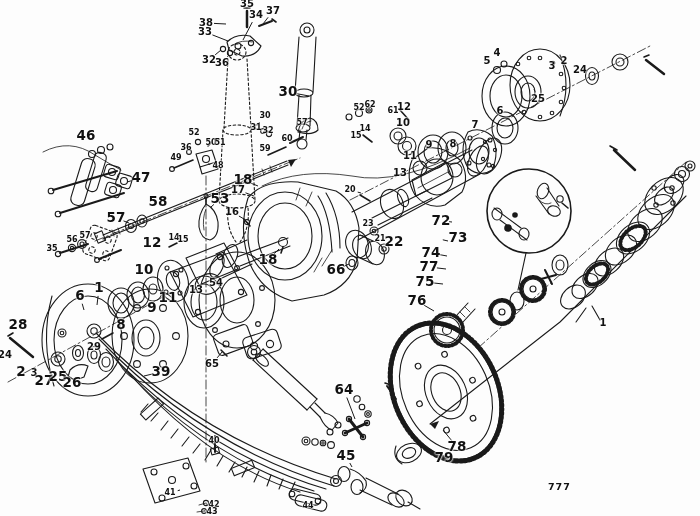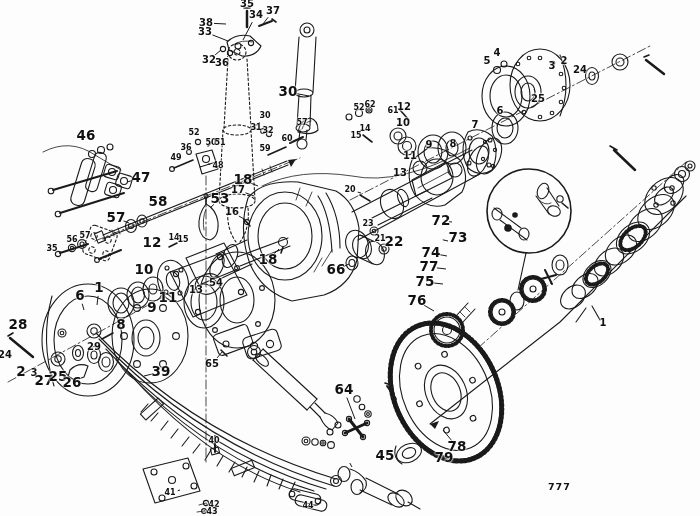--- a/index.html
+++ b/index.html
@@ -602,21 +602,21 @@
       <span class="plabel s2" style="left: 80px; top: 296px;">6</span>
       <span class="plabel s2" style="left: 121px; top: 325px;">8</span>
       <span class="plabel s1" style="left: 94px; top: 347px;">29</span>
       <span class="plabel s2" style="left: 161px; top: 372px;">39</span>
       <span class="plabel s1" style="left: 212px; top: 364px;">65</span>
       <span class="plabel s0" style="left: 214px; top: 441px;">40</span>
       <span class="plabel s0" style="left: 170px; top: 493px;">41</span>
       <span class="plabel s0" style="left: 214px; top: 505px;">42</span>
       <span class="plabel s0" style="left: 212px; top: 512px;">43</span>
       <span class="plabel s0" style="left: 308px; top: 506px;">44</span>
-      <span class="plabel s2" style="left: 346px; top: 456px; margin-left: 39px;">45</span>
+      <span class="plabel s2" style="left: 346px; top: 456px;">45</span>
       <span class="plabel s2" style="left: 344px; top: 390px;">64</span>
       <span class="plabel s1" style="left: 487px; top: 61px;">5</span>
       <span class="plabel s1" style="left: 497px; top: 53px;">4</span>
       <span class="plabel s1" style="left: 564px; top: 61px;">2</span>
       <span class="plabel s1" style="left: 552px; top: 66px;">3</span>
       <span class="plabel s1" style="left: 580px; top: 70px;">24</span>
       <span class="plabel s1" style="left: 538px; top: 99px;">25</span>
       <span class="plabel s1" style="left: 500px; top: 111px;">6</span>
       <span class="plabel s1" style="left: 475px; top: 125px;">7</span>
       <span class="plabel s1" style="left: 453px; top: 144px;">8</span>

